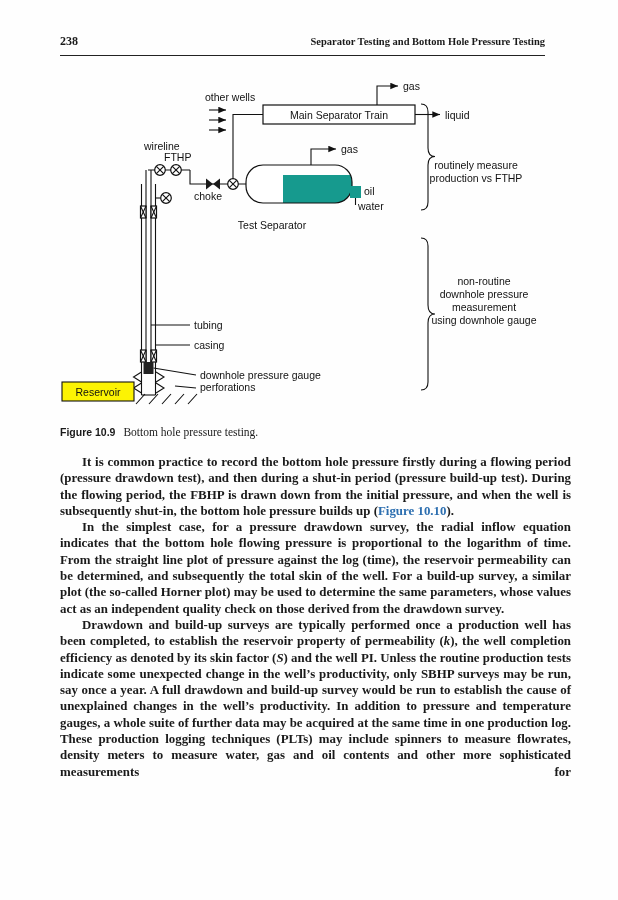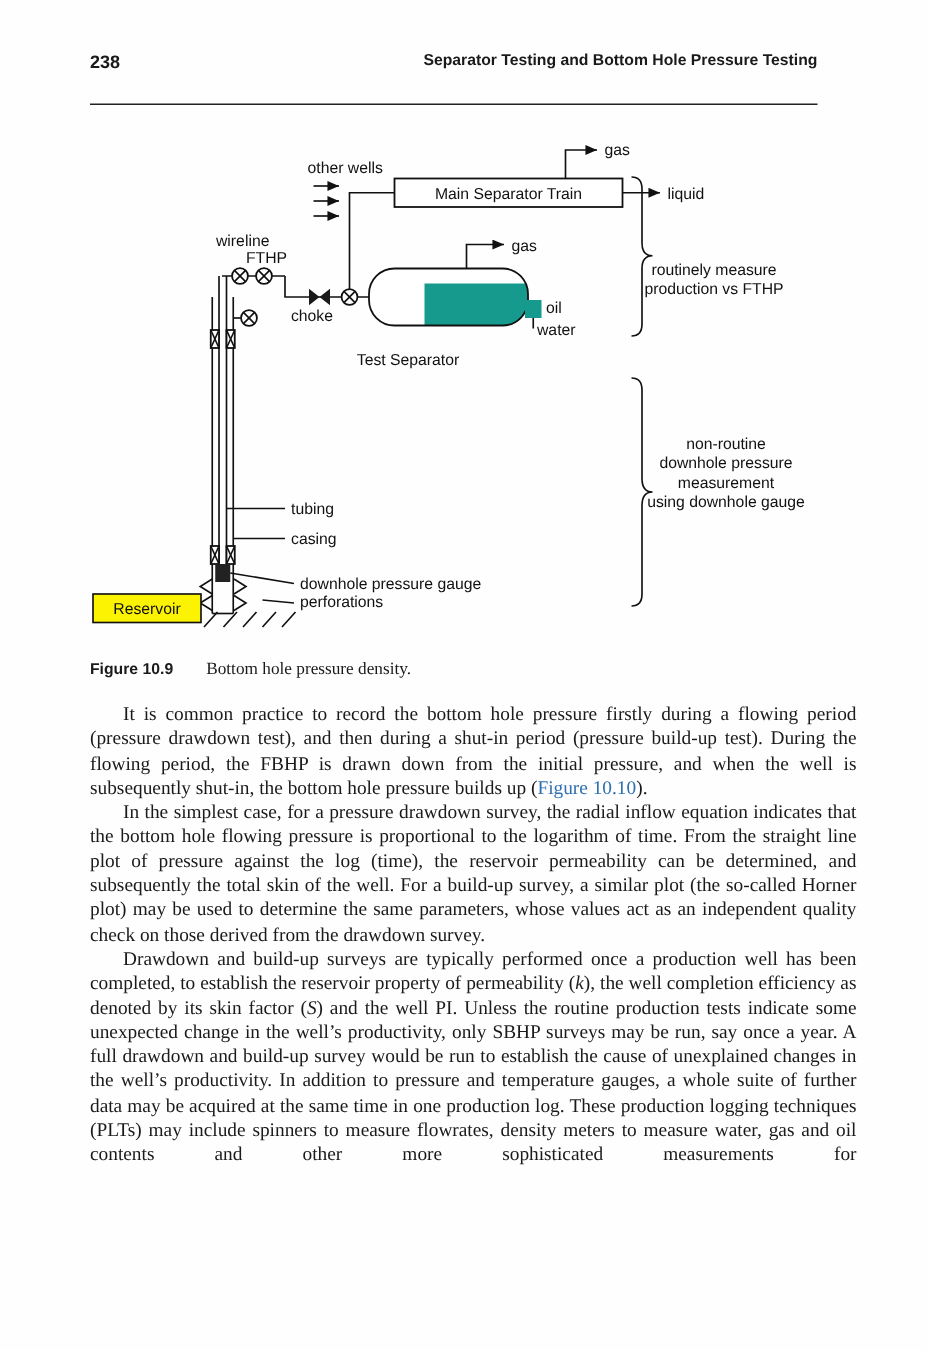--- a/index.html
+++ b/index.html
@@ -1,38 +1,38 @@
 <!DOCTYPE html>
 <html><head>
 <meta charset="utf-8">
 <style>
   html,body{margin:0;padding:0}
   body{
     width:618px;height:900px;background:#fefefe;color:#1a1a1a;
     font-family:"Liberation Serif",serif;position:relative;overflow:hidden;
   }
   .running-head{
-    display:flex;justify-content:space-between;align-items:flex-start;
-    margin:34px 73px 0 60px;padding-bottom:21px;border-bottom:1.2px solid #222;
-    font-family:Liberation Sans, sans-serif;
+    display:flex;justify-content:space-between;align-items:center;
+    margin:34px 73px 0 60px;padding-bottom:6px;border-bottom:1.2px solid #222;
+    font-family:Liberation Serif, serif;
   }
   .page-number{font-size:12px;font-weight:700}
   .head-title{font-size:10.5px;font-weight:700}
   svg.diagram{display:block;margin-top:14px}
   .lbl{font-family:"Liberation Sans",sans-serif;font-size:10.5px;fill:#111}
   .box{fill:#fff;stroke:#111;stroke-width:1.2}
   .pipe{stroke:#111;stroke-width:1.1;fill:none}
   .arr{marker-end:url(#arrowhead)}
   .caption{
-    display:flex;align-items:baseline;gap:22px;
+    display:flex;align-items:baseline;gap:8px;
     margin:8px 73px 0 60px;font-size:11.5px;
   }
   .caption-label{font-family:"Liberation Sans",sans-serif;font-weight:700;font-size:10.5px}
   .body-text{
-    margin:16px 47px 0 60px;font-size:12.9px;line-height:16.3px;text-align:justify;
+    margin:16px 47px 0 60px;font-size:12.9px;line-height:16.3px;text-align:justify;font-weight:bold;
   }
   .body-text p{margin:0;text-indent:22px}
   .body-text p.continues{text-align-last:justify}
 </style>
 </head>
 <body>
 
 <div class="running-head">
   <span class="page-number">238</span>
   <span class="head-title">Separator Testing and Bottom Hole Pressure Testing</span>
@@ -162,20 +162,20 @@
     <path class="pipe" d="M421,240 Q428,240 428,248 L428,307 Q428,316 435,316 Q428,316 428,325 L428,384 Q428,392 421,392"></path>
     <text class="lbl" x="484" y="287" text-anchor="middle">non-routine</text>
     <text class="lbl" x="484" y="300" text-anchor="middle">downhole pressure</text>
     <text class="lbl" x="484" y="313" text-anchor="middle">measurement</text>
     <text class="lbl" x="484" y="326" text-anchor="middle">using downhole gauge</text>
   </g>
 </svg>
 
 <div class="caption">
   <span class="caption-label">Figure 10.9</span>
-  <span class="caption-text">Bottom hole pressure density.</span>
+  <span class="caption-text">Bottom hole pressure testing.</span>
 </div>
 
 <div class="body-text">
   <p><span>It is common practice to record the bottom hole pressure firstly during a flowing period (pressure drawdown test), and then during a shut-in period (pressure build-up test). During the flowing period, the FBHP is drawn down from the initial pressure, and when the well is subsequently shut-in, the bottom hole pressure builds up (</span><span style="color: rgb(45, 111, 176);">Figure 10.10</span><span>).</span></p>
   <p><span>In the simplest case, for a pressure drawdown survey, the radial inflow equation indicates that the bottom hole flowing pressure is proportional to the logarithm of time. From the straight line plot of pressure against the log (time), the reservoir permeability can be determined, and subsequently the total skin of the well. For a build-up survey, a similar plot (the so-called Horner plot) may be used to determine the same parameters, whose values act as an independent quality check on those derived from the drawdown survey.</span></p>
   <p class="continues"><span>Drawdown and build-up surveys are typically performed once a production well has been completed, to establish the reservoir property of permeability (</span><span style="font-style: italic;">k</span><span>), the well completion efficiency as denoted by its skin factor (</span><span style="font-style: italic;">S</span><span>) and the well PI. Unless the routine production tests indicate some unexpected change in the well’s productivity, only SBHP surveys may be run, say once a year. A full drawdown and build-up survey would be run to establish the cause of unexplained changes in the well’s productivity. In addition to pressure and temperature gauges, a whole suite of further data may be acquired at the same time in one production log. These production logging techniques (PLTs) may include spinners to measure flowrates, density meters to measure water, gas and oil contents and other more sophisticated measurements for</span></p>
 </div>
 
 </body></html>

